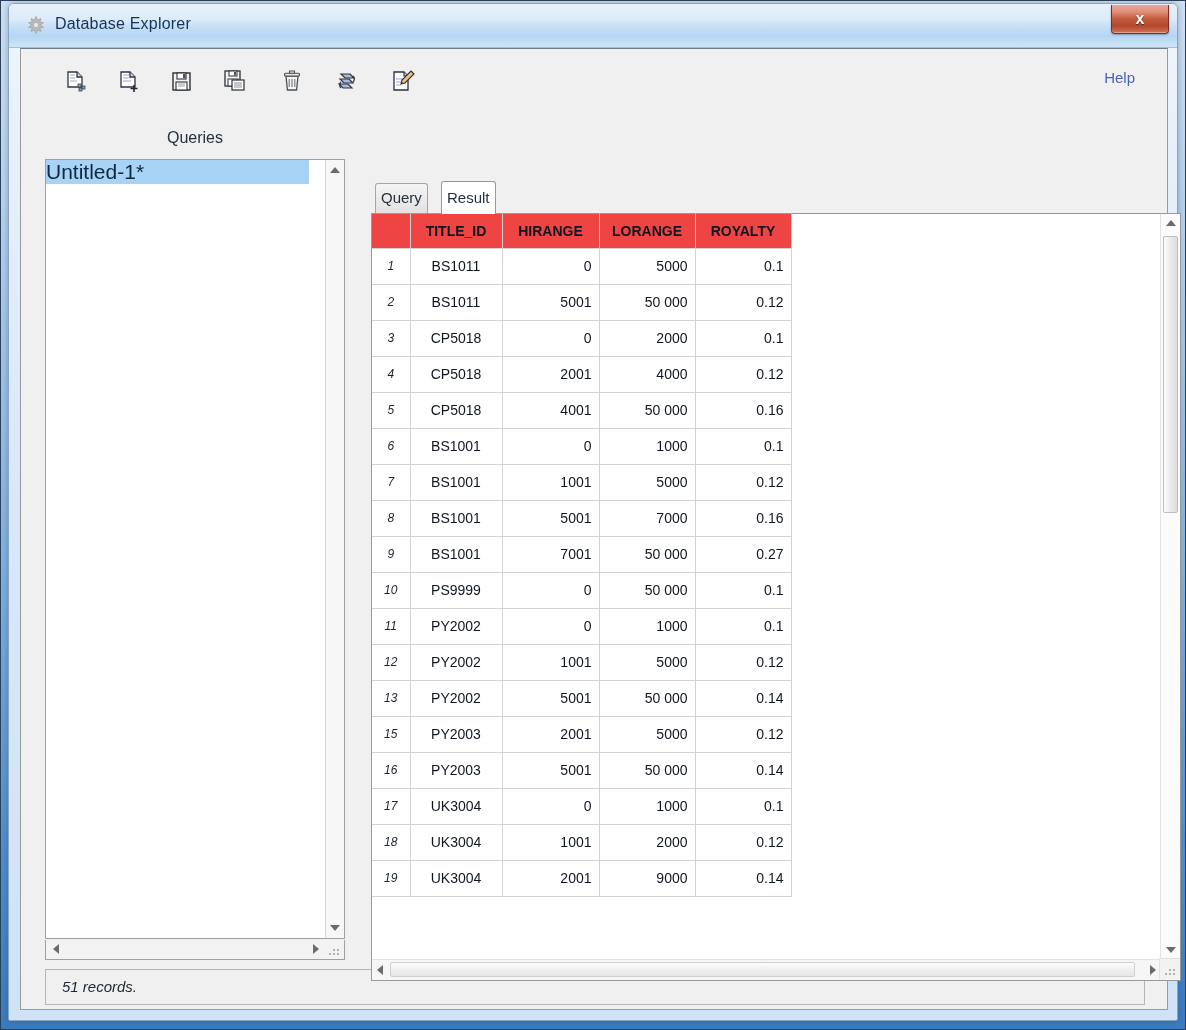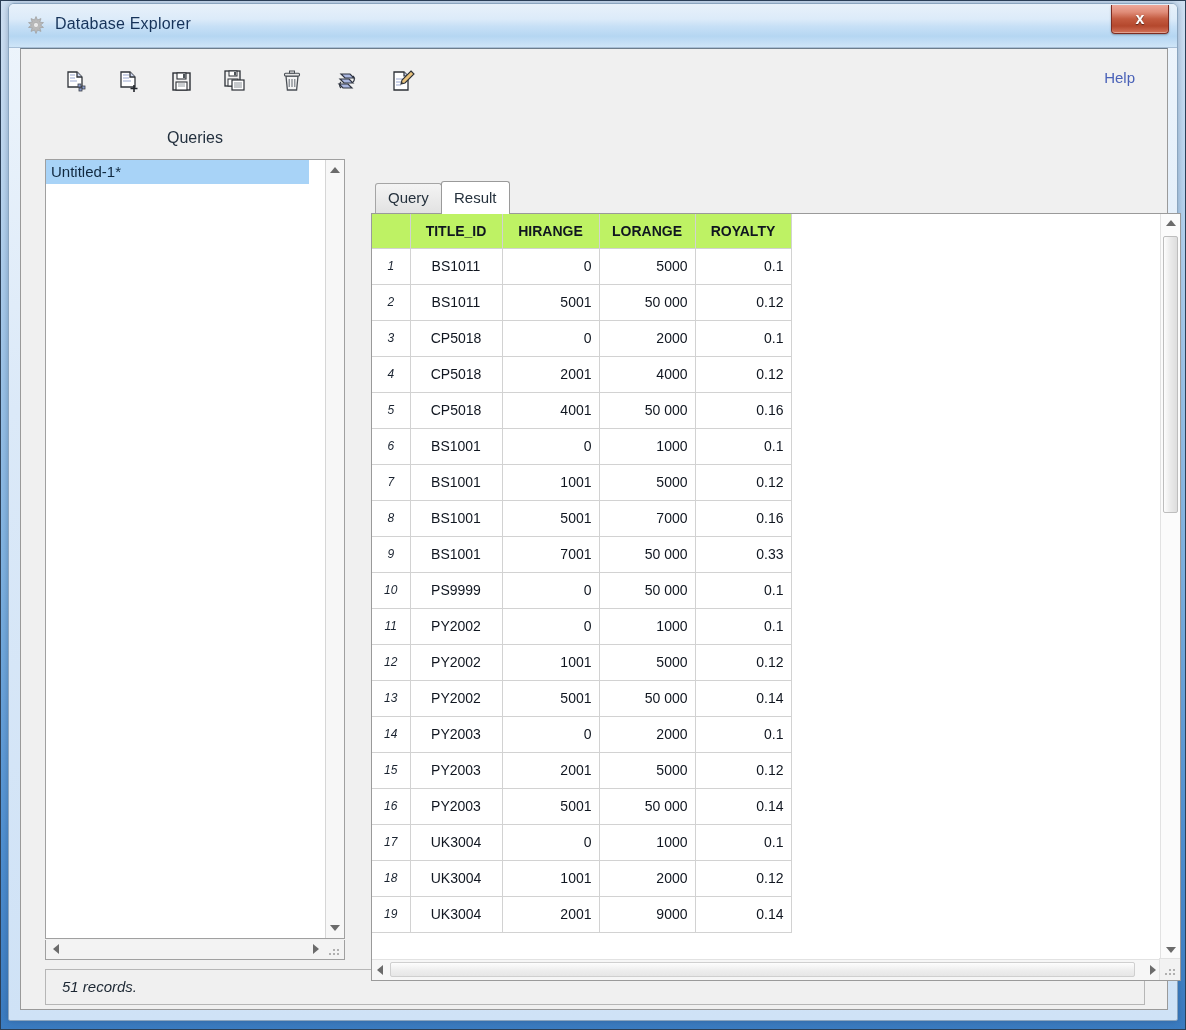--- a/index.html
+++ b/index.html
@@ -169,23 +169,22 @@
     background: #ffffff;
     border: 1px solid #a0a0a0;
     overflow: hidden;
   }
   .query-item {
     position: absolute;
     left: 0; top: 0;
     width: 263px;
     height: 24px;
     line-height: 24px;
-    padding-left: 5px;
-    box-sizing: border-box;
-    font-size: 15px;
+    box-sizing: border-box;
+    font-size: 21px;
     color: #10283f;
     background: #a8d3f7;
     cursor: default;
   }
   .q-vscroll {
     position: absolute;
     right: 0; top: 0;
     width: 18px;
     height: 100%;
     background: #f7f7f7;
@@ -236,21 +235,21 @@
     top: 132px;
     width: 810px;
     height: 32px;
   }
   .tab {
     position: absolute;
     top: 2px;
     height: 30px;
     box-sizing: border-box;
     line-height: 28px;
-    padding: 0 12px;
+    padding: 0 5px;
     font-size: 15px;
     color: #25313d;
     border: 1px solid #9a9a9a;
     border-bottom: none;
     border-radius: 3px 3px 0 0;
     cursor: default;
   }
   .tab.inactive {
     left: 4px;
     background: linear-gradient(to bottom, #f4f4f4 0%, #e2e2e2 100%);
@@ -299,21 +298,21 @@
     padding: 0 7px;
     height: 36px;
     white-space: nowrap;
     overflow: hidden;
   }
   table.grid thead th {
     height: 34px;
     font-weight: bold;
     font-size: 14px;
     text-align: center;
-    background: #bef264;
+    background: #ef4444;
     border-top: none;
     border-color: #d2d2d2;
   }
   table.grid th:first-child,
   table.grid td:first-child {
     border-left: none;
   }
   .col-num  { width: 38px; }
   .col-tid  { width: 92px; }
   .col-lo   { width: 97px; }
@@ -601,21 +600,21 @@
                   <td class="cell-text col-tid">BS1001</td>
                   <td class="cell-num col-lo">5001</td>
                   <td class="cell-num col-hi">7000</td>
                   <td class="cell-num col-roy">0.16</td>
                 </tr>
                 <tr>
                   <td class="rownum col-num">9</td>
                   <td class="cell-text col-tid">BS1001</td>
                   <td class="cell-num col-lo">7001</td>
                   <td class="cell-num col-hi">50 000</td>
-                  <td class="cell-num col-roy">0.33</td>
+                  <td class="cell-num col-roy">0.27</td>
                 </tr>
                 <tr>
                   <td class="rownum col-num">10</td>
                   <td class="cell-text col-tid">PS9999</td>
                   <td class="cell-num col-lo">0</td>
                   <td class="cell-num col-hi">50 000</td>
                   <td class="cell-num col-roy">0.1</td>
                 </tr>
                 <tr>
                   <td class="rownum col-num">11</td>
@@ -630,27 +629,20 @@
                   <td class="cell-num col-lo">1001</td>
                   <td class="cell-num col-hi">5000</td>
                   <td class="cell-num col-roy">0.12</td>
                 </tr>
                 <tr>
                   <td class="rownum col-num">13</td>
                   <td class="cell-text col-tid">PY2002</td>
                   <td class="cell-num col-lo">5001</td>
                   <td class="cell-num col-hi">50 000</td>
                   <td class="cell-num col-roy">0.14</td>
-                </tr>
-                <tr>
-                  <td class="rownum col-num">14</td>
-                  <td class="cell-text col-tid">PY2003</td>
-                  <td class="cell-num col-lo">0</td>
-                  <td class="cell-num col-hi">2000</td>
-                  <td class="cell-num col-roy">0.1</td>
                 </tr>
                 <tr>
                   <td class="rownum col-num">15</td>
                   <td class="cell-text col-tid">PY2003</td>
                   <td class="cell-num col-lo">2001</td>
                   <td class="cell-num col-hi">5000</td>
                   <td class="cell-num col-roy">0.12</td>
                 </tr>
                 <tr>
                   <td class="rownum col-num">16</td>

